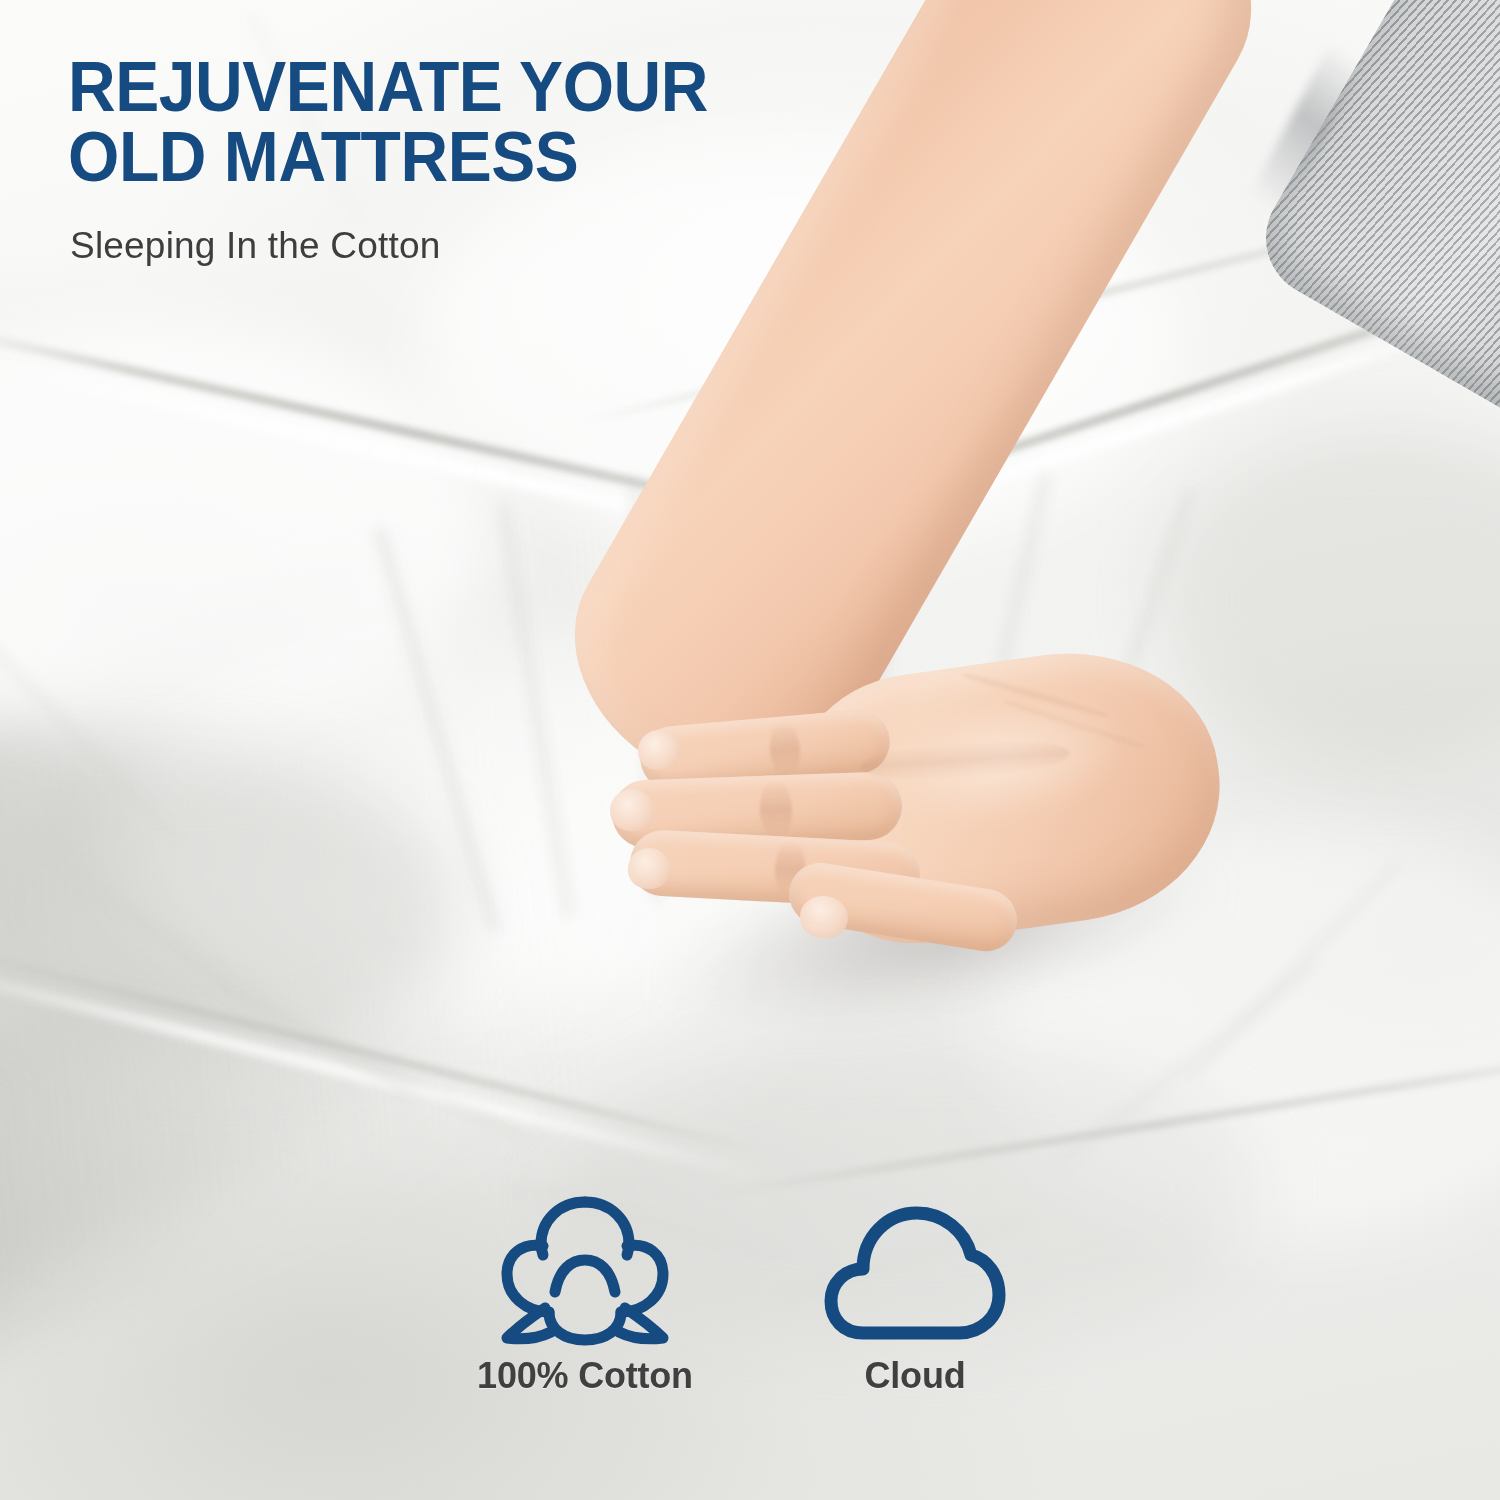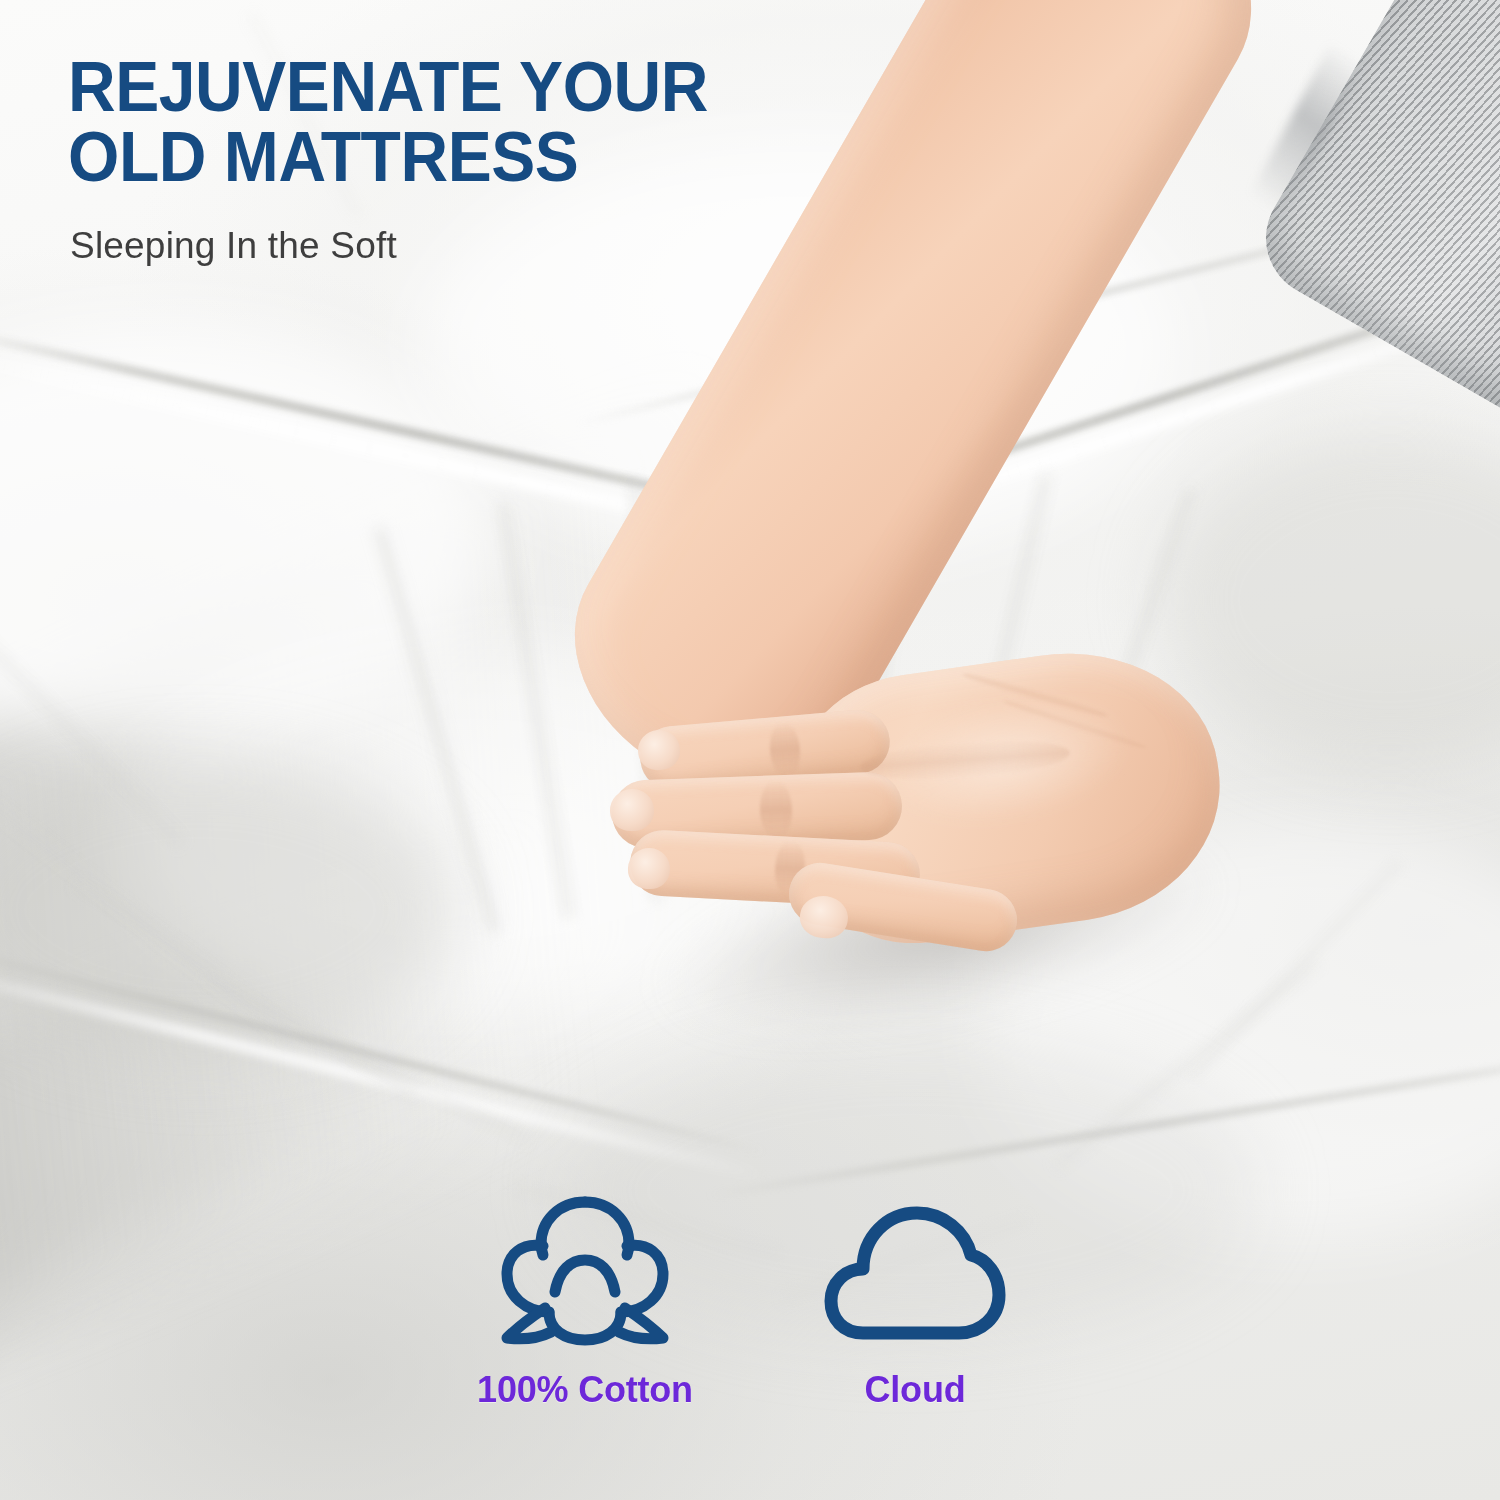--- a/index.html
+++ b/index.html
@@ -193,22 +193,21 @@
     flex-direction: column;
     align-items: center;
   }
   .feature-icon {
     height: 170px;
     display: flex;
     align-items: center;
     justify-content: center;
   }
   .feature-label {
-    margin-top: 14px;
-    color: #6d28d9;
+    color: #404040;
     font-size: 36px;
     font-weight: 700;
     letter-spacing: -0.2px;
     text-shadow: 0 1px 0 rgba(255,255,255,0.5);
   }
 </style>
 </head>
 <body>
 
 <div class="stage">
@@ -285,21 +284,21 @@
     <div class="nail" style="left:800px;top:896px;width:48px;height:42px;transform:rotate(9deg);"></div>
 
     <div class="knuckle" style="left:860px;top:742px;width:210px;height:36px;transform:rotate(-4deg);opacity:.55;"></div>
     <div class="knuckle" style="left:960px;top:690px;width:150px;height:10px;transform:rotate(16deg);opacity:.5;"></div>
     <div class="knuckle" style="left:1000px;top:720px;width:150px;height:9px;transform:rotate(18deg);opacity:.4;"></div>
   </div>
 
   <div class="headline">REJUVENATE YOUR
 OLD MATTRESS</div>
 
-  <div class="subtitle">Sleeping In the Soft</div>
+  <div class="subtitle">Sleeping In the Cotton</div>
 
   <div class="features">
 
     <div class="feature">
       <div class="feature-icon">
         <svg width="185" height="165" viewBox="0 0 185 165" fill="none" stroke="#164b82" stroke-width="11" stroke-linecap="round" stroke-linejoin="round">
 
           <path d="M92 14 C118 14 136 33 136 56 C136 60 135 64 134 67"></path>
           <path d="M92 14 C66 14 48 33 48 56 C48 60 49 64 50 67"></path>
           <path d="M50 58 C30 54 14 66 14 86 C14 108 33 124 56 124"></path>

